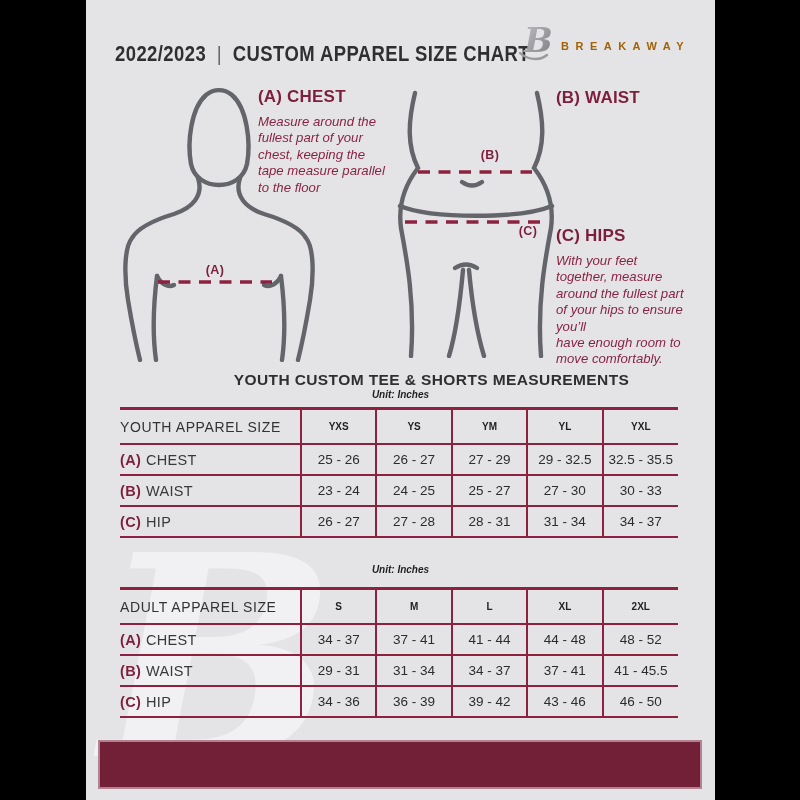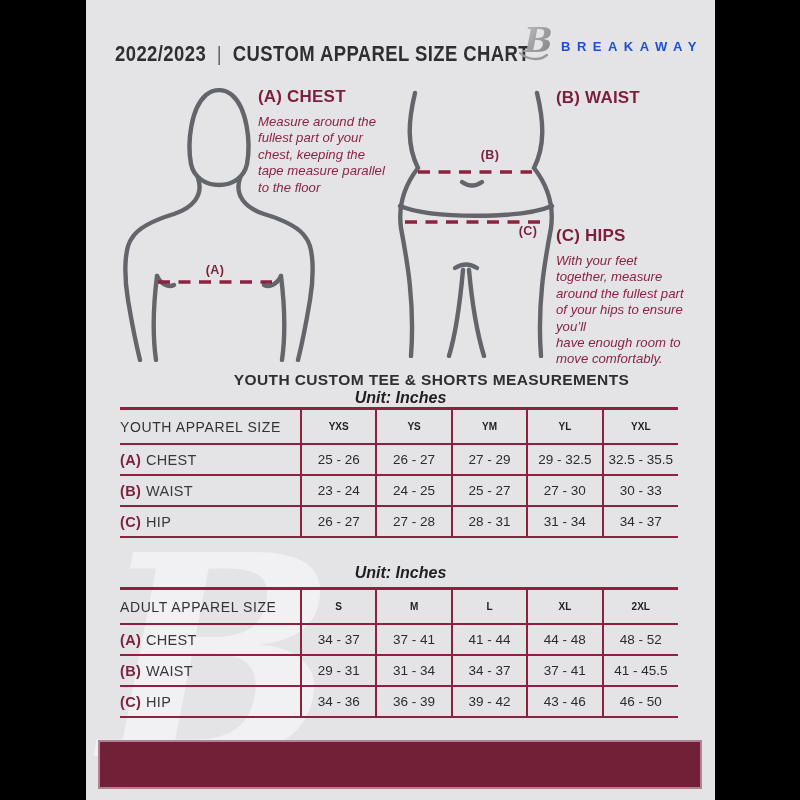--- a/index.html
+++ b/index.html
@@ -15,21 +15,21 @@
   
   .masthead{position:absolute;left:29px;top:31px;z-index:1;margin-top:10px;}
   .masthead-title{
     display:flex;align-items:baseline;font-weight:700;font-size:22px;
     color:var(--text_dark,#2f2f31);letter-spacing:.5px;
     transform:scaleX(.84);transform-origin:left center;white-space:nowrap;
   }
   .masthead-sep{font-weight:300;color:#55555a;margin:0 13px;font-size:20px;}
   .logo{position:absolute;left:430px;top:18px;display:flex;align-items:center;z-index:1;}
   .brand-text{
-    font-weight:700;font-size:13px;letter-spacing:6.5px;color:#1d4ed8;margin-left:5px;margin-top:10px;
+    font-weight:700;font-size:11px;letter-spacing:6.5px;color:#a16207;margin-left:5px;margin-top:10px;
   }
   
   .figure-svg{position:absolute;z-index:1;}
   #figure-upper{left:30px;top:86px;}
   #figure-lower{left:300px;top:88px;}
   .figline{fill:none;stroke:var(--figure_stroke,#63656a);stroke-width:4.4;stroke-linecap:round;}
   .dashline{fill:none;stroke:var(--line,#8c2240);stroke-width:3.3;stroke-dasharray:12 8.5;}
   .marker{
     position:absolute;width:30px;text-align:center;font-weight:700;font-size:12.5px;
     color:var(--accent,#7d1f3c);letter-spacing:.4px;z-index:1;
@@ -43,21 +43,21 @@
   #guide-chest{left:172px;top:87px;width:175px;}
   #guide-waist{left:470px;top:88px;width:160px;}
   #guide-hips{left:470px;top:226px;width:165px;}
   
   .sec-title{
     position:absolute;left:0;width:691px;text-align:center;z-index:1;
     font-weight:700;font-size:15.5px;color:var(--text_dark,#2f2f31);letter-spacing:.4px;
   }
   .sec-unit{
     position:absolute;left:0;width:629px;text-align:center;z-index:1;
-    font-style:italic;font-weight:600;font-size:16px;color:#1f1f21;
+    font-style:italic;font-weight:600;font-size:10px;color:#1f1f21;
   }
   #youth-title{top:371px;} #youth-unit{top:389px;}
   #adult-title{top:546px;} #adult-unit{top:564px;}
   
   .table-wrap{position:absolute;left:34px;z-index:1;}
   #youth-table-wrap{top:407px;} #adult-table-wrap{top:587px;}
   .size-table{border-collapse:collapse;table-layout:fixed;width:558px;}
   .size-table th,.size-table td{padding:0;vertical-align:middle;}
   .size-table th+th,.size-table td+td{border-left:2px solid var(--line,#8c2240);}
   .size-table thead th{border-top:3px solid var(--line,#8c2240);border-bottom:2px solid var(--line,#8c2240);height:33px;}

